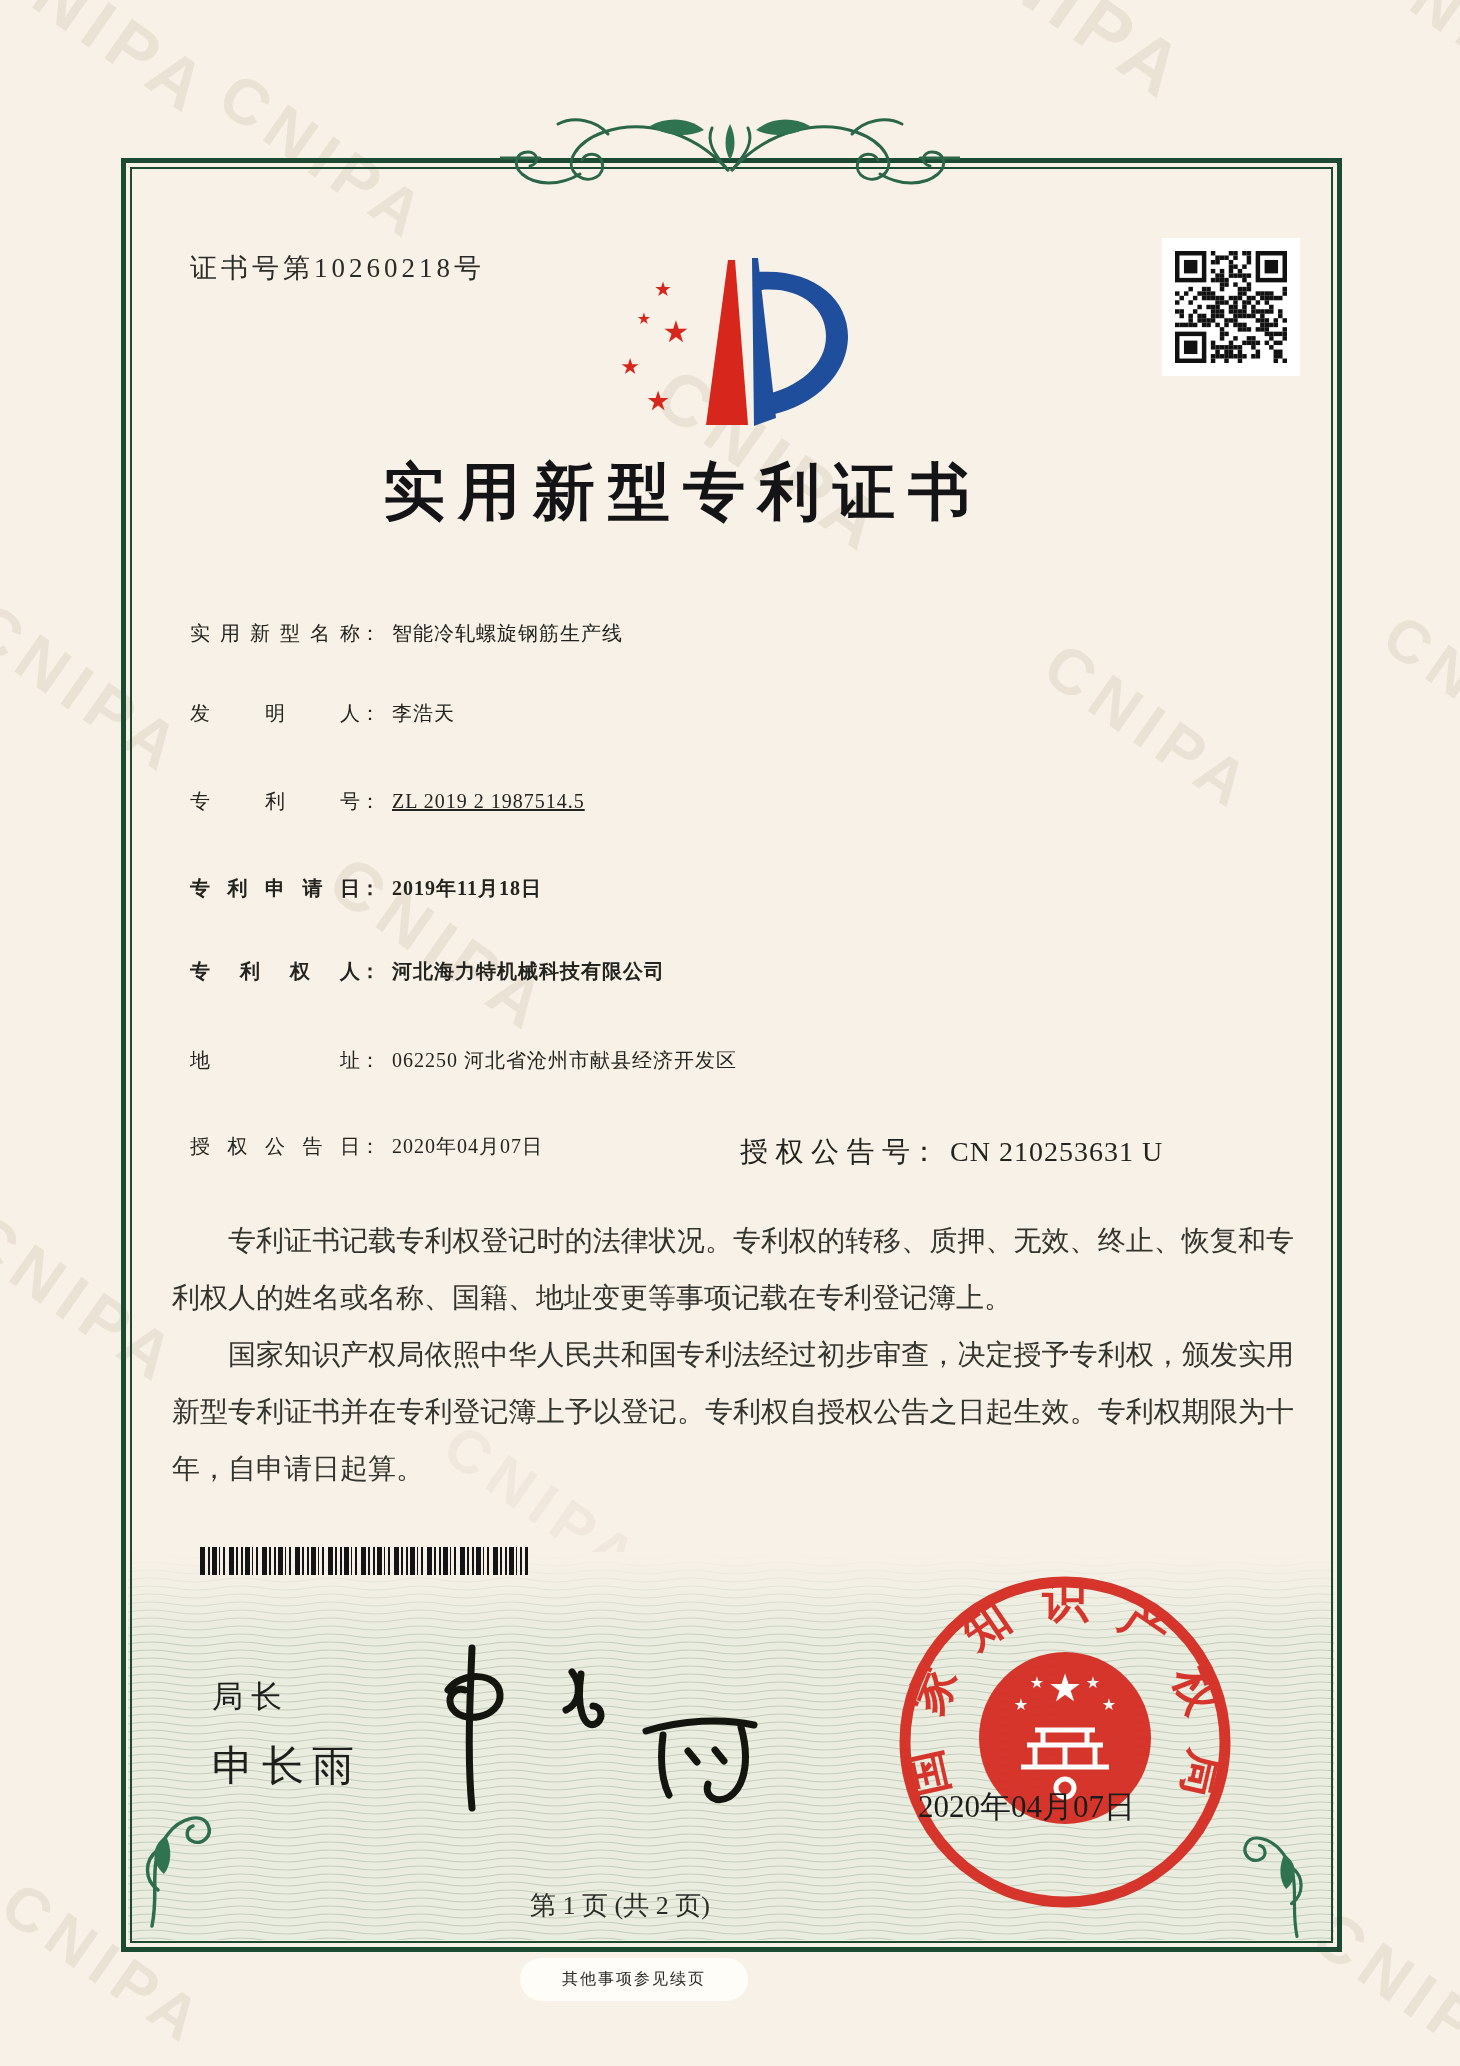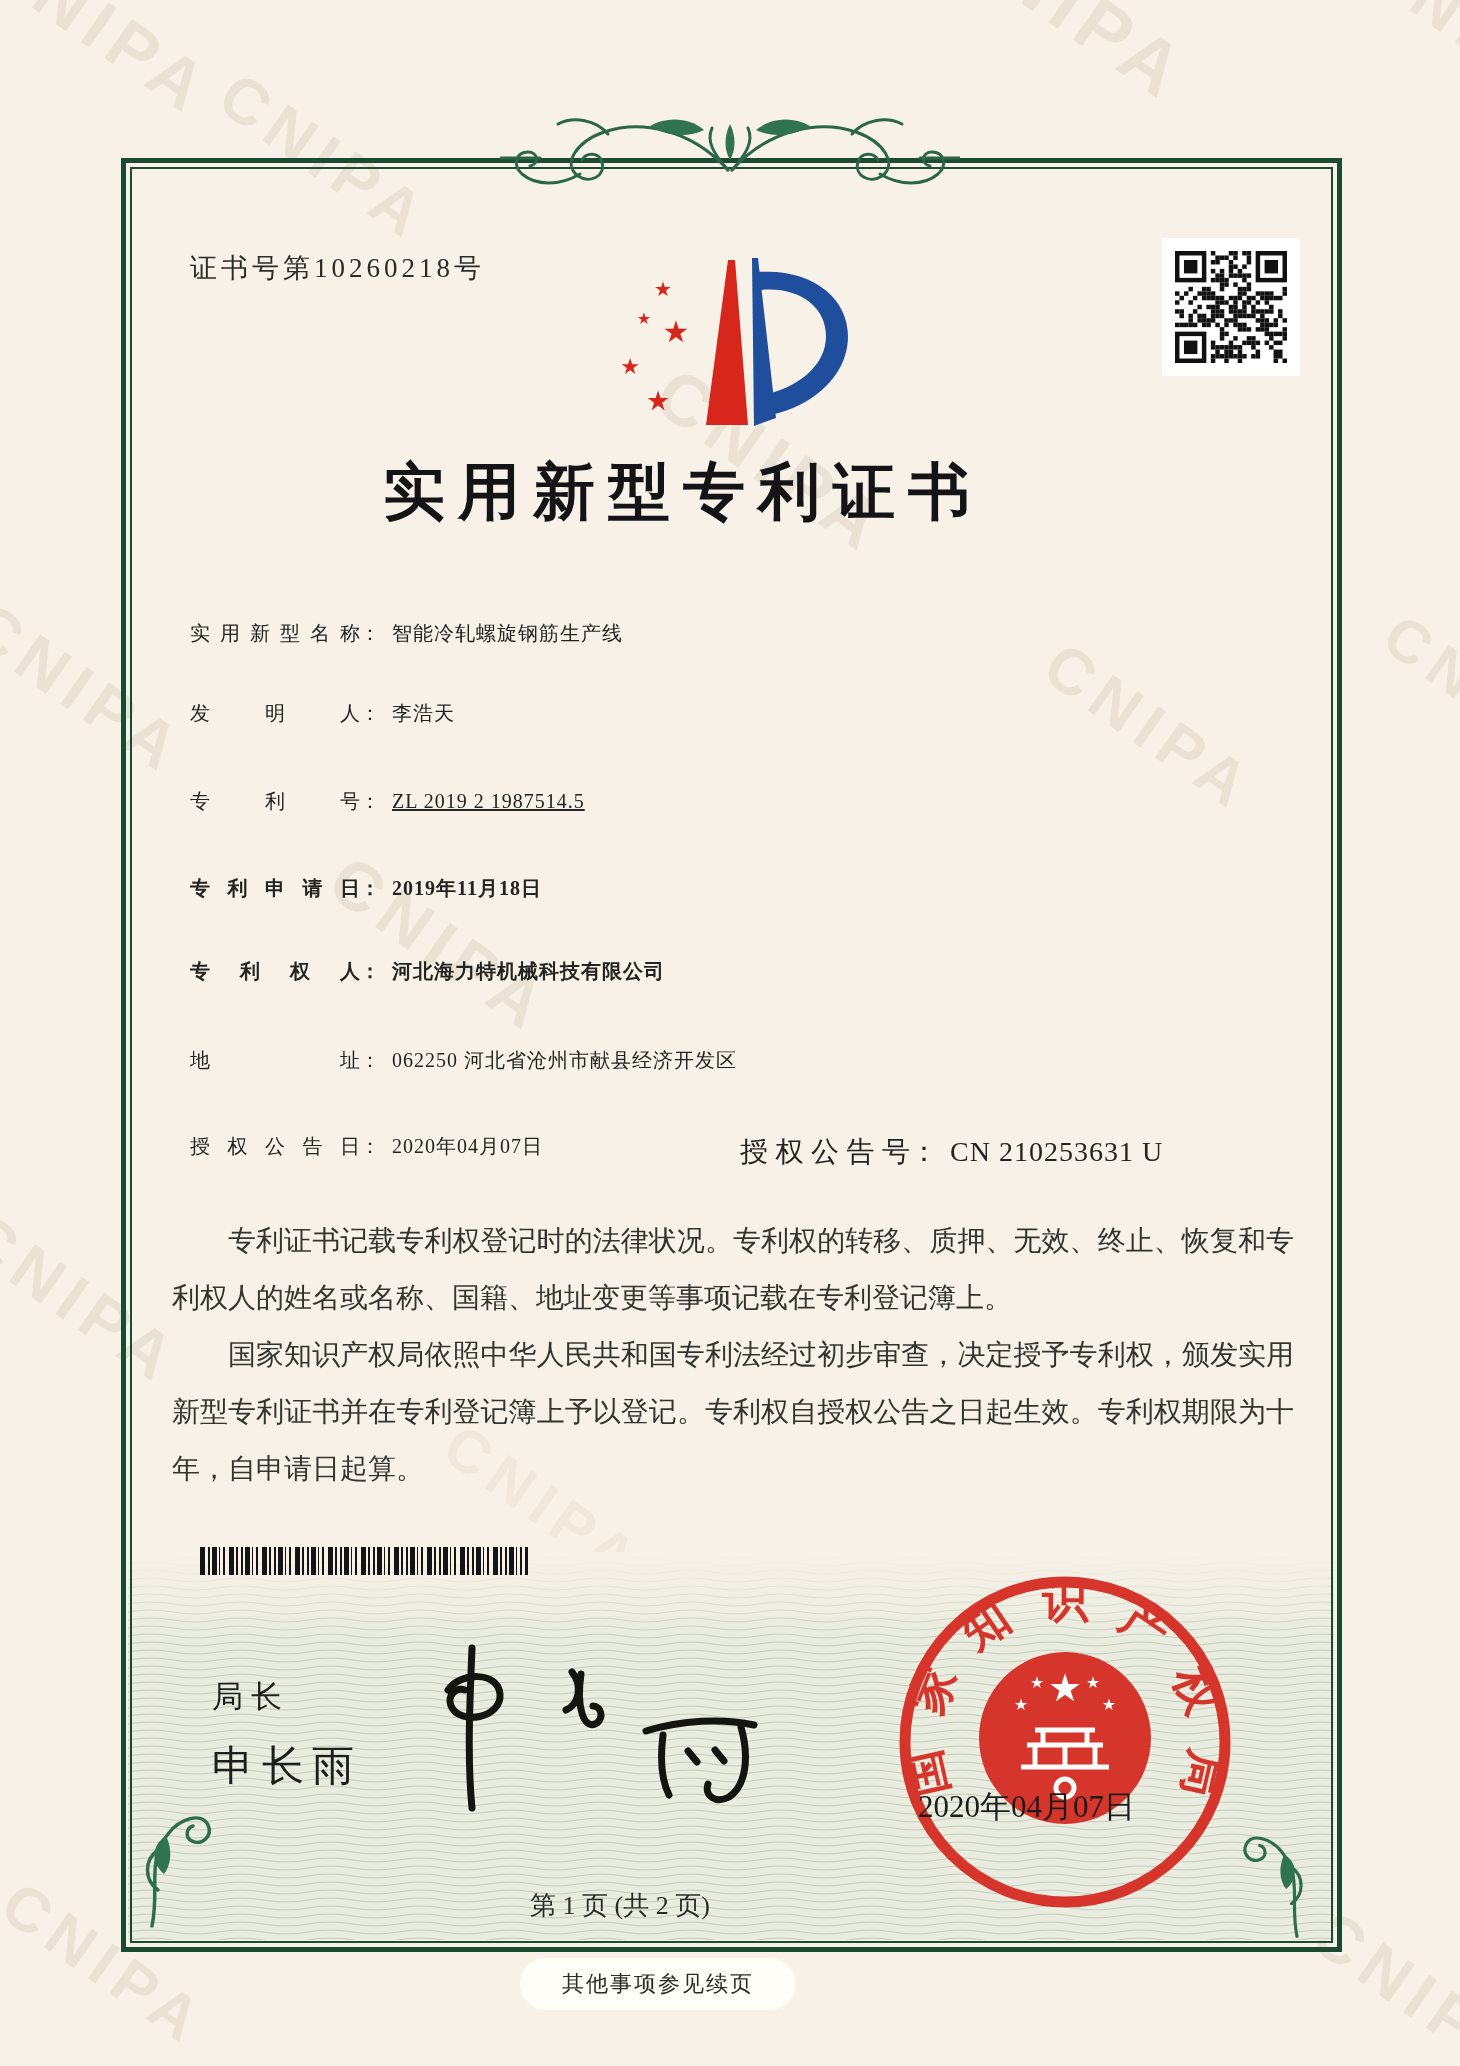--- a/index.html
+++ b/index.html
@@ -67,21 +67,21 @@
        font-family:Liberation Mono, monospace;letter-spacing:8px;}
   .signature{position:absolute;left:430px;top:1638px;width:360px;height:185px;}
   
   .seal{position:absolute;left:885px;top:1562px;width:360px;height:360px;opacity:.93;}
   .seal-date{position:absolute;left:918px;top:1786px;width:280px;font-size:31px;
        color:#1c1c1a;white-space:nowrap;}
   
   .page-info{position:absolute;left:440px;top:1888px;width:360px;text-align:center;
        font-size:26px;color:#2b2b27;}
   .cont-box{position:absolute;left:520px;top:1958px;background:#fffdf8;
-       padding:11px 42px;font-size:22px;color:#2b2b27;letter-spacing:2px;border-radius:26px;}
+       padding:11px 42px;font-size:16px;color:#2b2b27;letter-spacing:2px;border-radius:26px;}
   
   .orn{position:absolute;pointer-events:none;}
 </style>
 </head>
 <body>
 
 <div class="page">
 
   <span class="wm" style="left:-30px;top:-15px;font-size:70px;">CNIPA</span>
   <span class="wm" style="left:930px;top:-40px;font-size:76px;">CNIPA</span>

